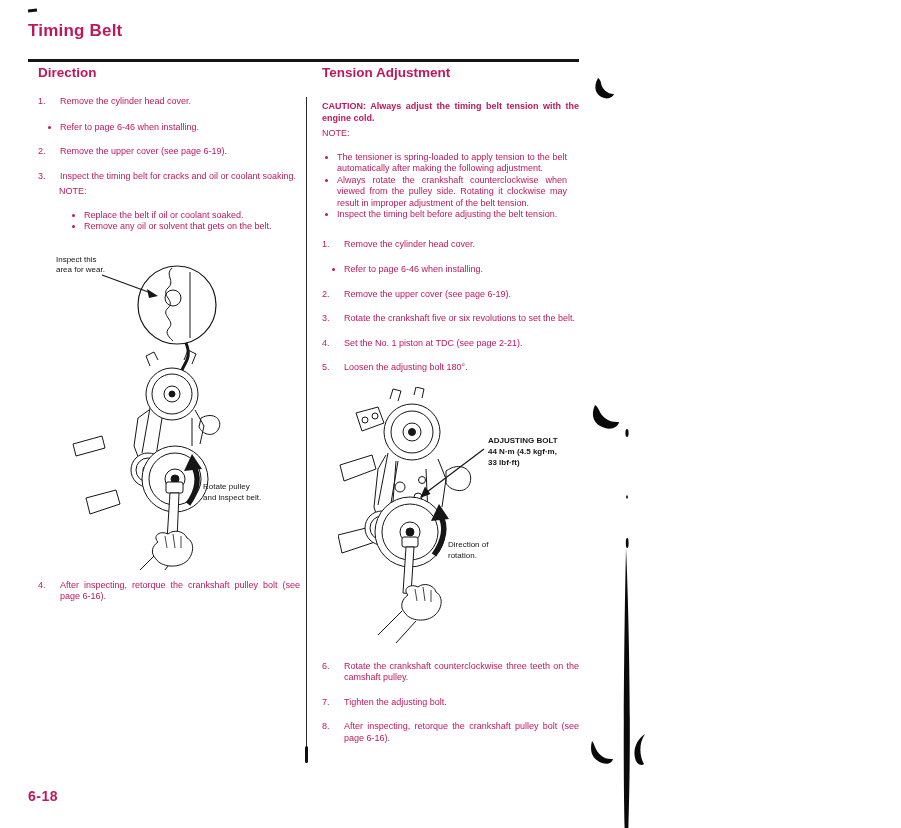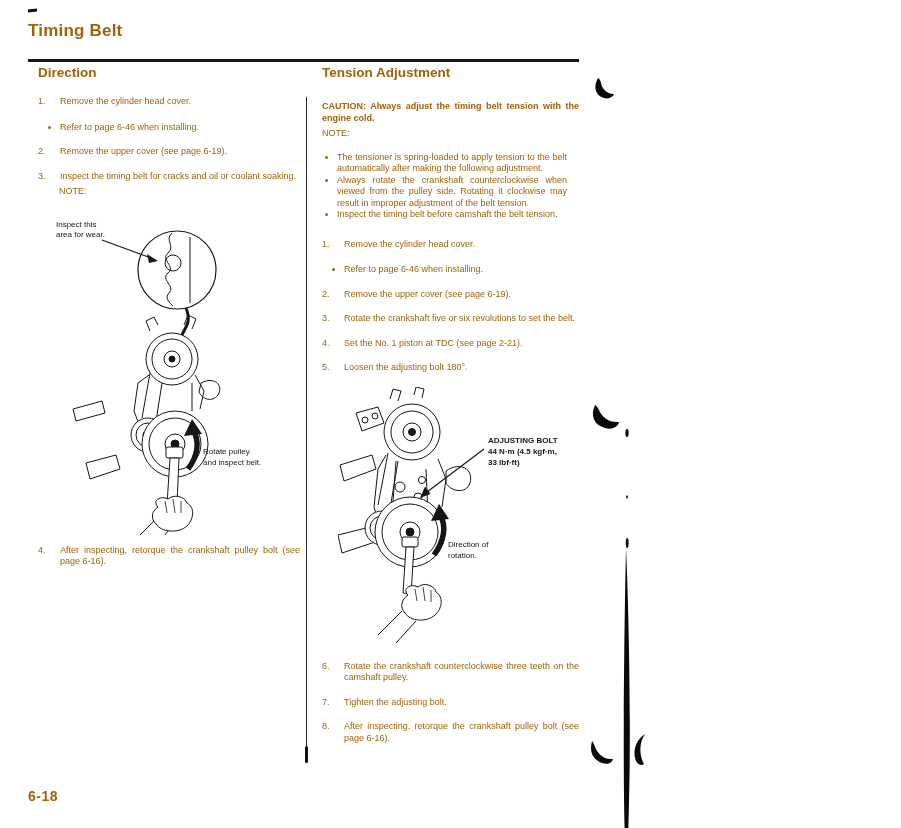--- a/index.html
+++ b/index.html
@@ -1,18 +1,18 @@
 <!DOCTYPE html>
 <html><head>
 <meta charset="utf-8">
 <style>
   html,body{margin:0;padding:0;background:#ffffff;}
   .page{
     position:relative;width:901px;height:828px;background:#ffffff;
-    font-family:"Liberation Sans",sans-serif;color:#a16207;overflow:hidden;
+    font-family:"Liberation Sans",sans-serif;color:#be185d;overflow:hidden;
   }
   .corner-mark{position:absolute;left:28px;top:9px;width:9px;height:3px;background:#111;transform:rotate(-6deg);}
   .doc-title{position:absolute;left:28px;top:21px;font-size:17px;font-weight:bold;letter-spacing:.2px;}
   .title-rule{position:absolute;left:28px;top:59px;width:551px;height:2.5px;background:#151515;}
   .col-divider{position:absolute;left:306px;top:97px;width:1.4px;height:666px;background:#2a2a2a;}
   .divider-tail{position:absolute;left:304.6px;top:746px;width:3.6px;height:17px;background:#111;border-radius:2px;}
   .col{position:absolute;top:66px;font-size:9px;line-height:11.5px;}
   .col-left{left:38px;width:262px;}
   .col-right{left:322px;width:257px;}
   .sec-heading{font-size:13.5px;font-weight:bold;margin:0;line-height:14px;}
@@ -63,20 +63,24 @@
       <span class="txt">Remove the upper cover (see page 6-19).</span>
     </div>
 
     <div class="step">
       <span class="num">3.</span>
       <span class="txt">Inspect the timing belt for cracks and oil or coolant soaking.</span>
     </div>
 
     <div class="note-block-indent">
       <div class="note-label">NOTE:</div>
+      <ul class="bullets">
+        <li>Replace the belt if oil or coolant soaked.</li>
+        <li>Remove any oil or solvent that gets on the belt.</li>
+      </ul>
     </div>
 
     <svg class="fig fig-left" width="255" height="322" viewBox="0 0 255 322">
 
       <text x="10" y="14">Inspect this</text>
       <text x="10" y="24">area for wear.</text>
 
       <g>
         <line class="ln" x1="56" y1="27" x2="105" y2="45" stroke-width="1.1"></line>
         <polygon points="112,48 101,41 103,50" fill="#161616"></polygon>
@@ -153,21 +157,21 @@
   <div class="col col-right">
     <h2 class="sec-heading">Tension Adjustment</h2>
 
     <div class="caution">CAUTION: Always adjust the timing belt tension with the engine cold.</div>
 
     <div class="note-right">
       <div class="note-label">NOTE:</div>
       <ul class="bullets">
         <li>The tensioner is spring-loaded to apply tension to the belt automatically after making the following adjustment.</li>
         <li>Always rotate the crankshaft counterclockwise when viewed from the pulley side. Rotating it clockwise may result in improper adjustment of the belt tension.</li>
-        <li>Inspect the timing belt before camshaft the belt tension.</li>
+        <li>Inspect the timing belt before adjusting the belt tension.</li>
       </ul>
     </div>
 
     <div class="step" style="margin-top:18px;">
       <span class="num">1.</span>
       <span class="txt">Remove the cylinder head cover.</span>
     </div>
     <ul class="bullets sub-bullet">
       <li>Refer to page 6-46 when installing.</li>
     </ul>

